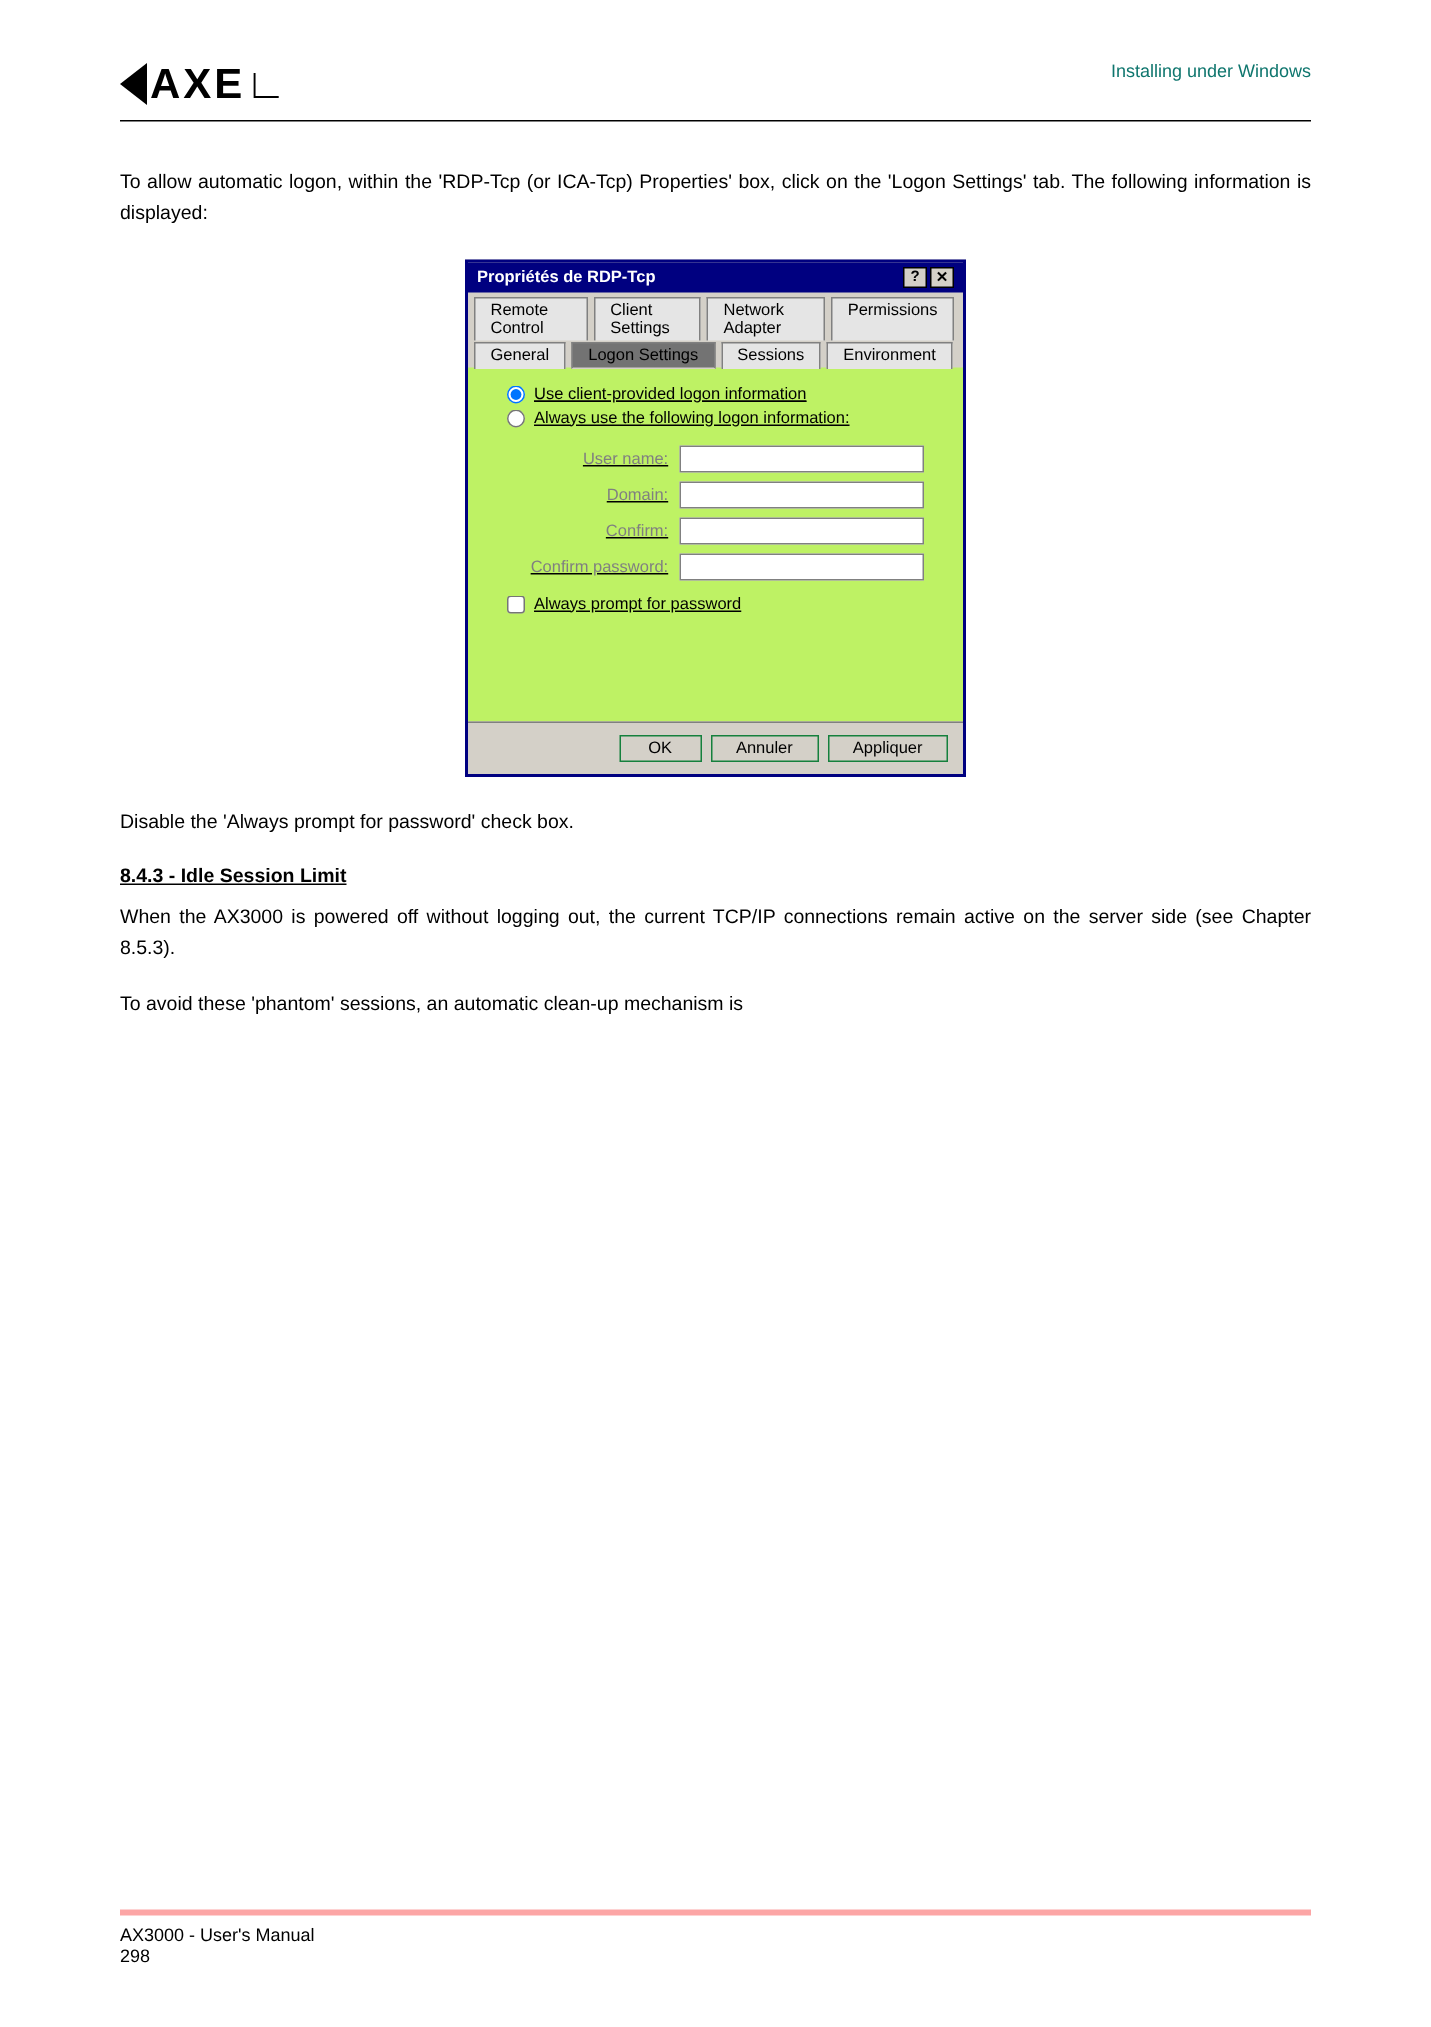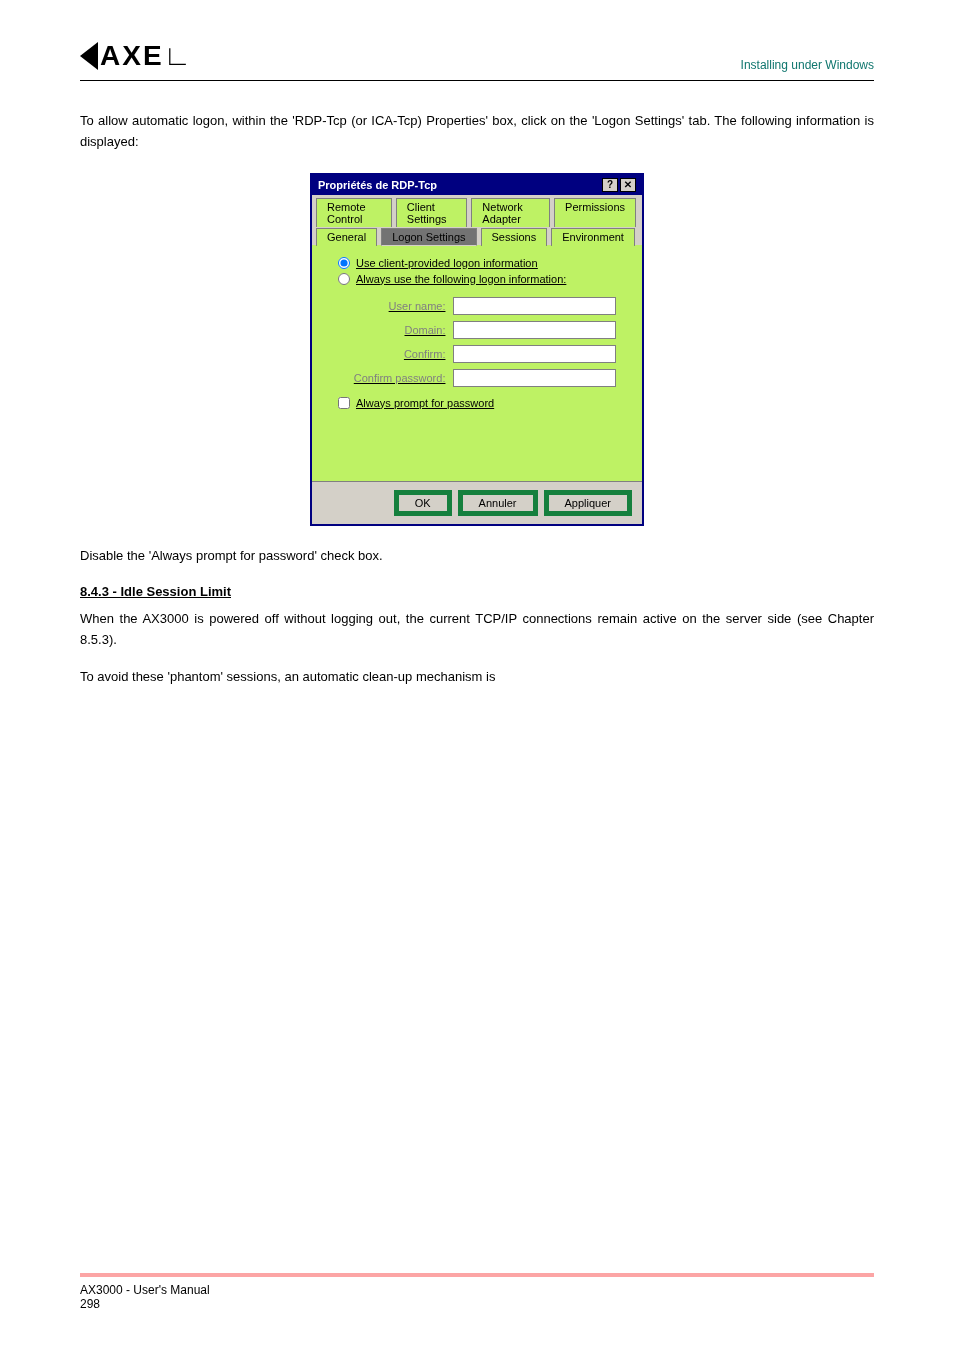--- a/index.html
+++ b/index.html
@@ -18,21 +18,21 @@
       min-height: 1351px;
       background: #fff;
       padding: 40px 80px 60px 80px;
       position: relative;
     }
 
     
     .header {
       display: flex;
       justify-content: space-between;
-      align-items: flex-end;
+      align-items: flex-start;
       border-bottom: 1px solid #000;
       padding-bottom: 8px;
       margin-bottom: 30px;
       gap: 12px;
     }
 
     .logo {
       font-size: 28px;
       font-weight: bold;
       font-family: Arial, sans-serif;
@@ -107,21 +107,21 @@
       font-size: 10px;
       color: #000;
       cursor: pointer;
       font-weight: bold;
     }
 
     .tab {
       padding: 2px 10px;
       border: 1px solid #808080;
       border-bottom: none;
-      background: #bef264;
+      background: #e5e5e5;
       margin-right: 2px;
       margin-bottom: -1px;
       cursor: pointer;
       font-size: 11px;
       color: #000;
     }
 
     .tab.active {
       background: #737373;
       border-bottom: 1px solid #d4d0c8;
@@ -198,21 +198,21 @@
       padding: 8px 10px;
       gap: 6px;
       background: #d4d0c8;
       border-top: 1px solid #808080;
     }
 
     .dlg-btn {
       padding: 2px 16px;
       font-size: 11px;
       background: #d4d0c8;
-      border: 5px solid #15803d;
+      border: 1px solid #15803d;
       cursor: pointer;
       min-width: 55px;
     }
 
     
     .section-heading {
       font-size: 13px;
       font-weight: bold;
       text-decoration: underline;
       margin: 18px 0 10px 0;

